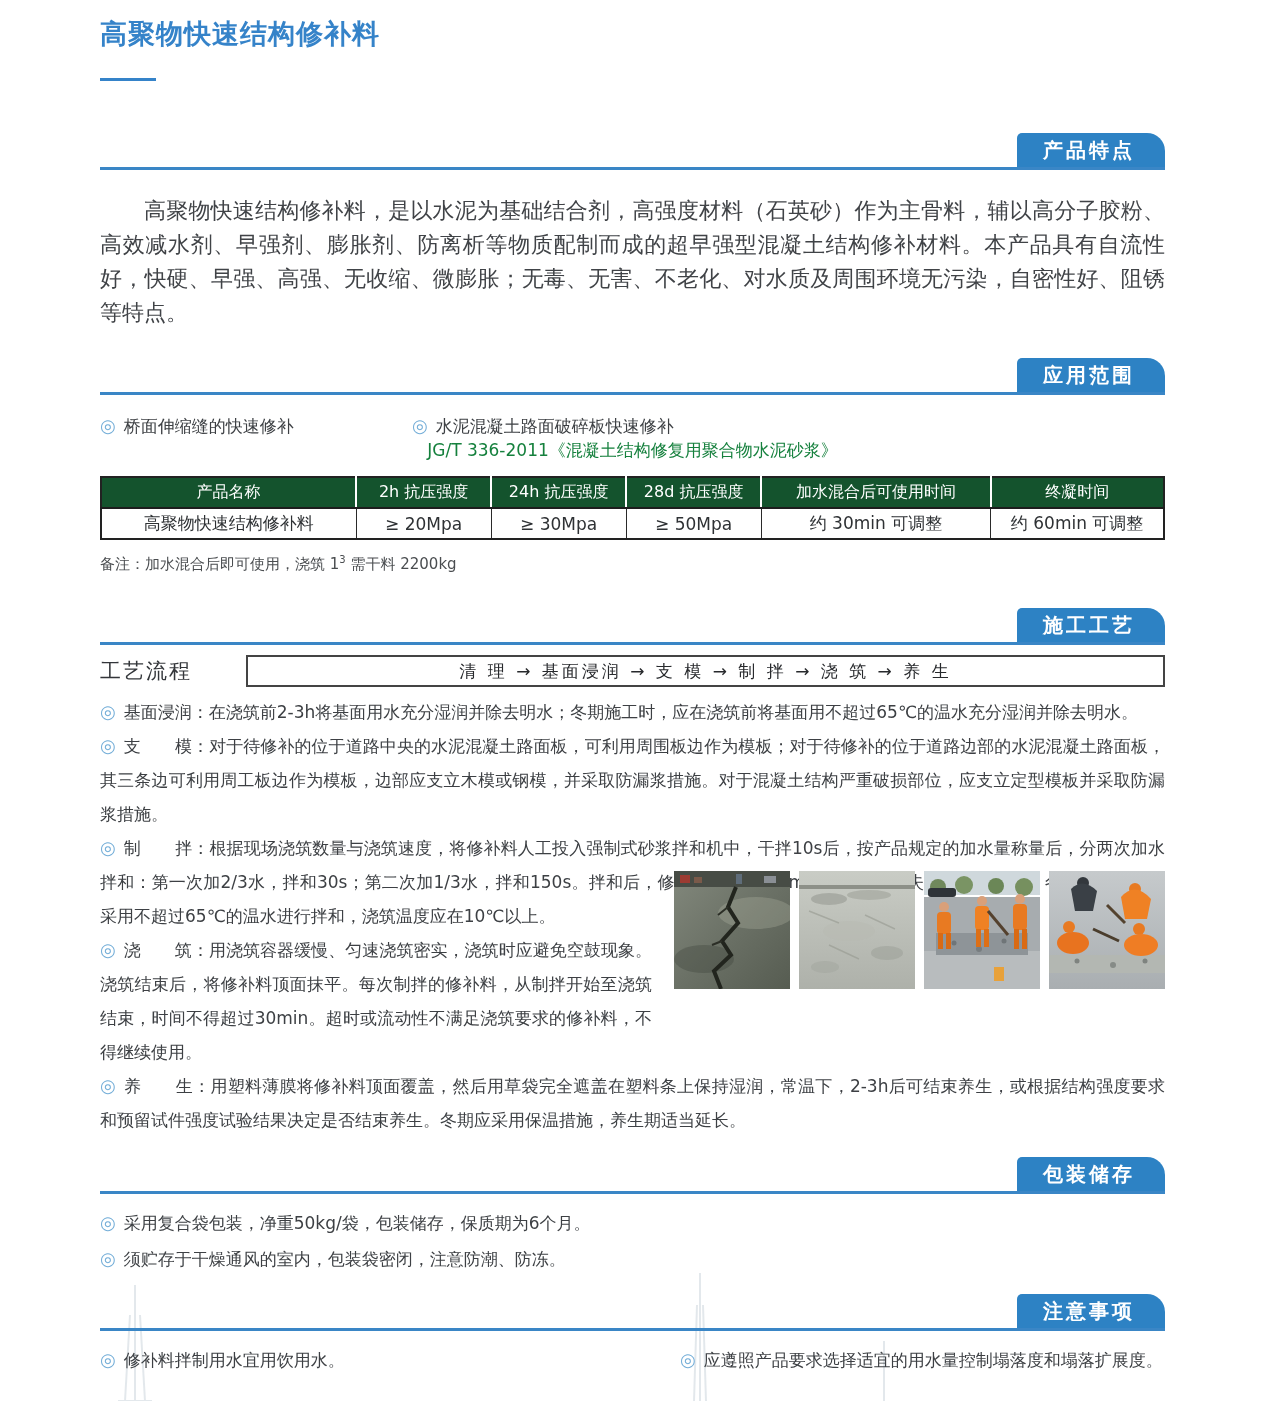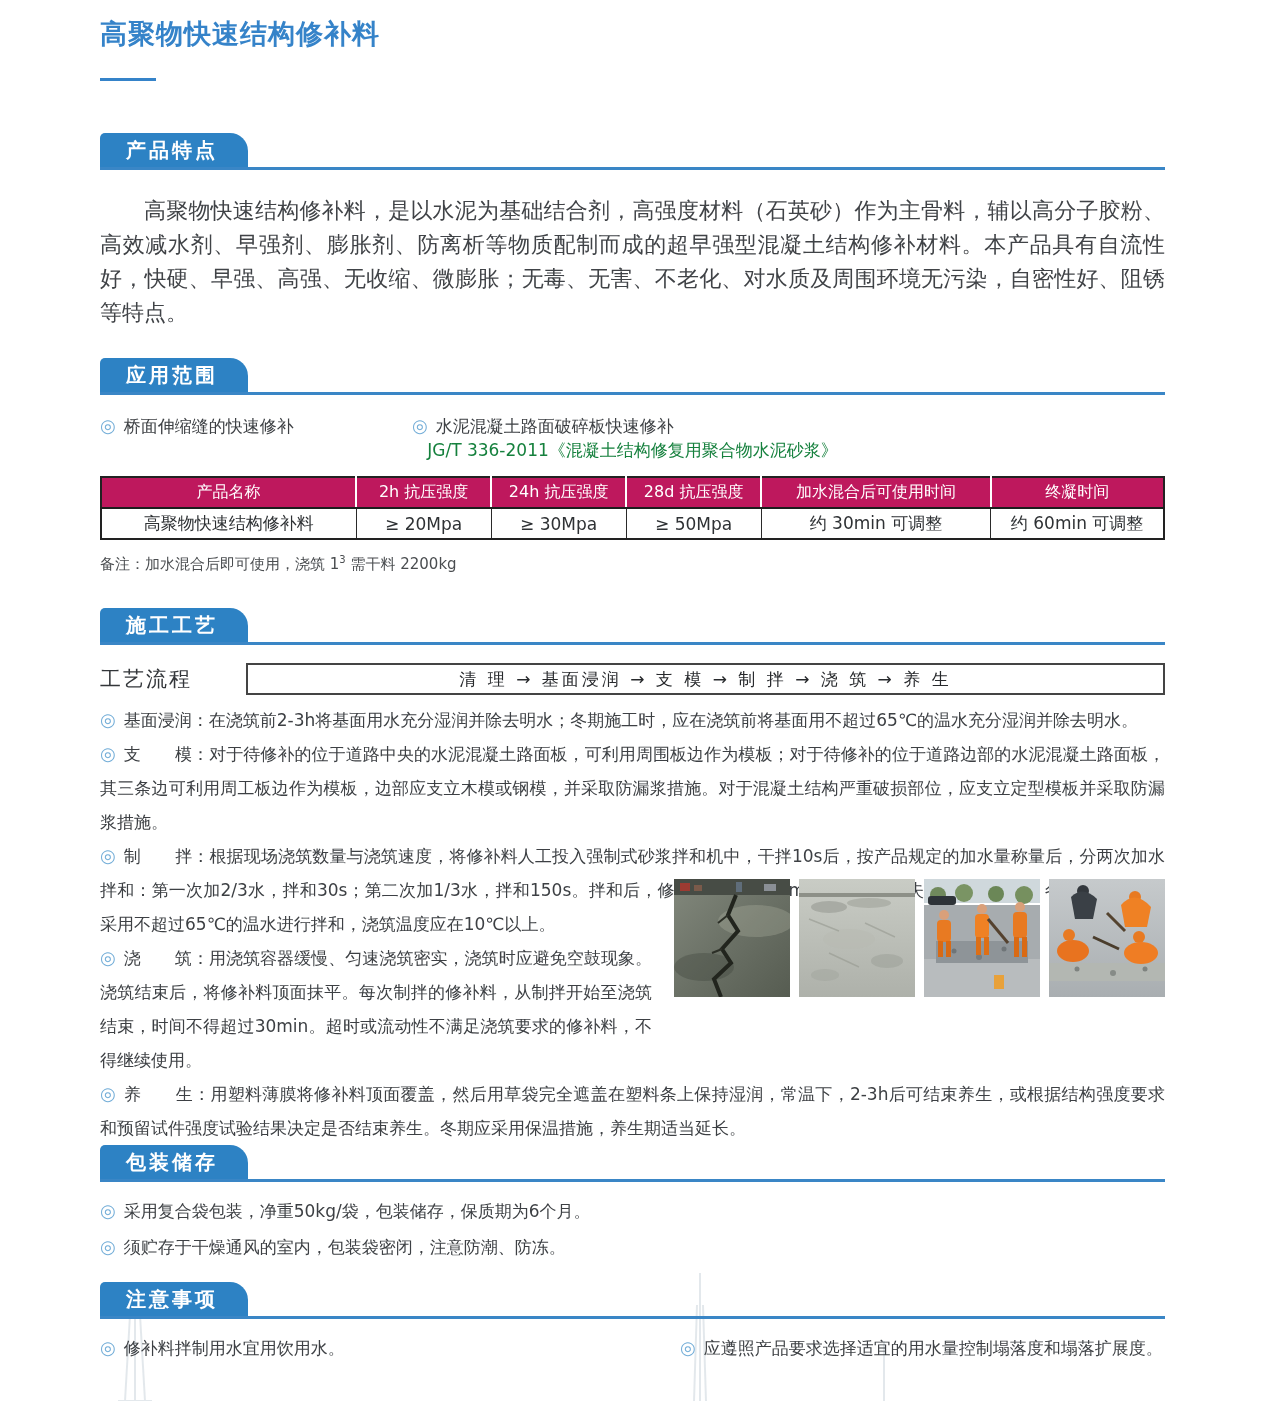--- a/index.html
+++ b/index.html
@@ -6,44 +6,44 @@
   html,body { background:#ffffff; }
   body { font-family:"DejaVu Sans","Liberation Sans",sans-serif; color:#3d3f42; }
   .page { position:relative; width:1279px; height:1401px; background:#ffffff; overflow:hidden; }
   .content { position:relative; padding:16px 114px 0 100px; }
 
   
   .doc-title { font-size:27px; font-weight:bold; color:#3583c9; letter-spacing:1px; }
   .title-underline { width:56px; height:3px; background:#3583c9; margin-top:26px; }
 
   
-  .section-head { border-bottom:3px solid #3a86c6; line-height:0; }
+  .section-head { border-bottom:3px solid #3a86c6; line-height:0;text-align:right; }
   .section-tab { display:inline-block; background:#2d82c4; color:#fff; font-size:20px; font-weight:bold;
                  letter-spacing:3px; line-height:34px; padding:0 30px 0 26px; border-radius:5px 18px 0 0; }
 
   
   .para { margin-top:24px; font-size:22px; line-height:34px; text-align:justify; color:#404347; text-indent:2em; }
 
   .bullet-row { display:flex; margin-top:18px; }
   .bullet-item { display:flex; align-items:flex-start; font-size:17px; line-height:26px; color:#3d4044; }
   .ring { color:#74aed8; font-size:18px; margin-right:8px; line-height:26px; }
 
   
   .standard-caption { margin-top:0; text-align:center; font-size:17px; color:#15803d; }
   table.perf { width:100%; margin-top:14px; border-collapse:collapse; border:2px solid #222; }
-  table.perf th { background:#be185d; color:#ffffff; font-size:16px; font-weight:normal;
+  table.perf th { background:#14532d; color:#ffffff; font-size:16px; font-weight:normal;
                   height:31px; border-left:2px solid #fff; border-bottom:2px solid #1d1d1d; }
   table.perf th:first-child { border-left:none; }
   table.perf td { background:#fff; color:#2e3134; font-size:17px; height:31px; text-align:center;
                   border:1px solid #2a2a2a; }
   .table-note { margin-top:14px; font-size:15px; color:#4a4d50; }
   .table-note sup { font-size:10px; }
 
   
-  .flow-row { display:flex; align-items:center; margin-top:18px;justify-content:center; }
+  .flow-row { display:flex; align-items:center; margin-top:10px;justify-content:center; }
   .flow-label { width:146px; font-size:21px; color:#33363a; letter-spacing:2px; }
   .flow-box { flex:1; border:2px solid #444; height:32px; display:flex; align-items:center; justify-content:center;
               font-size:17px; color:#27292c; letter-spacing:3px; }
   .steps { position:relative; margin-top:8px; }
   .step { font-size:17px; line-height:34px; text-align:justify; color:#3d4044; }
   .step .ring { line-height:34px; }
   .step.narrow { max-width:552px; }
   .photo-strip { position:absolute; top:176px; right:0; display:flex; gap:9px; }
   .photo { width:116px; height:118px; overflow:hidden; }
   .photo svg { display:block; }
@@ -253,21 +253,21 @@
               <circle cx="90" cy="58" r="6" fill="#e87a22"></circle>
                 <ellipse cx="92" cy="74" rx="17" ry="11" fill="#ef7d24"></ellipse>
             </g>
             <path d="M44,58 L70,70" stroke="#4a3d2c" stroke-width="3"></path>
             <path d="M58,34 L76,52" stroke="#54432f" stroke-width="3"></path>
           </svg>
         </div>
       </div>
     </div>
 
-    <div class="section-head" style="margin-top:0;">
+    <div class="section-head" style="margin-top:20px;">
       <span class="section-tab">包装储存</span>
     </div>
     <div class="pack-list">
       <div class="bullet-item">
         <span class="ring">◎</span>
         <span>采用复合袋包装，净重50kg/袋，包装储存，保质期为6个月。</span>
       </div>
       <div class="bullet-item">
         <span class="ring">◎</span>
         <span>须贮存于干燥通风的室内，包装袋密闭，注意防潮、防冻。</span>

